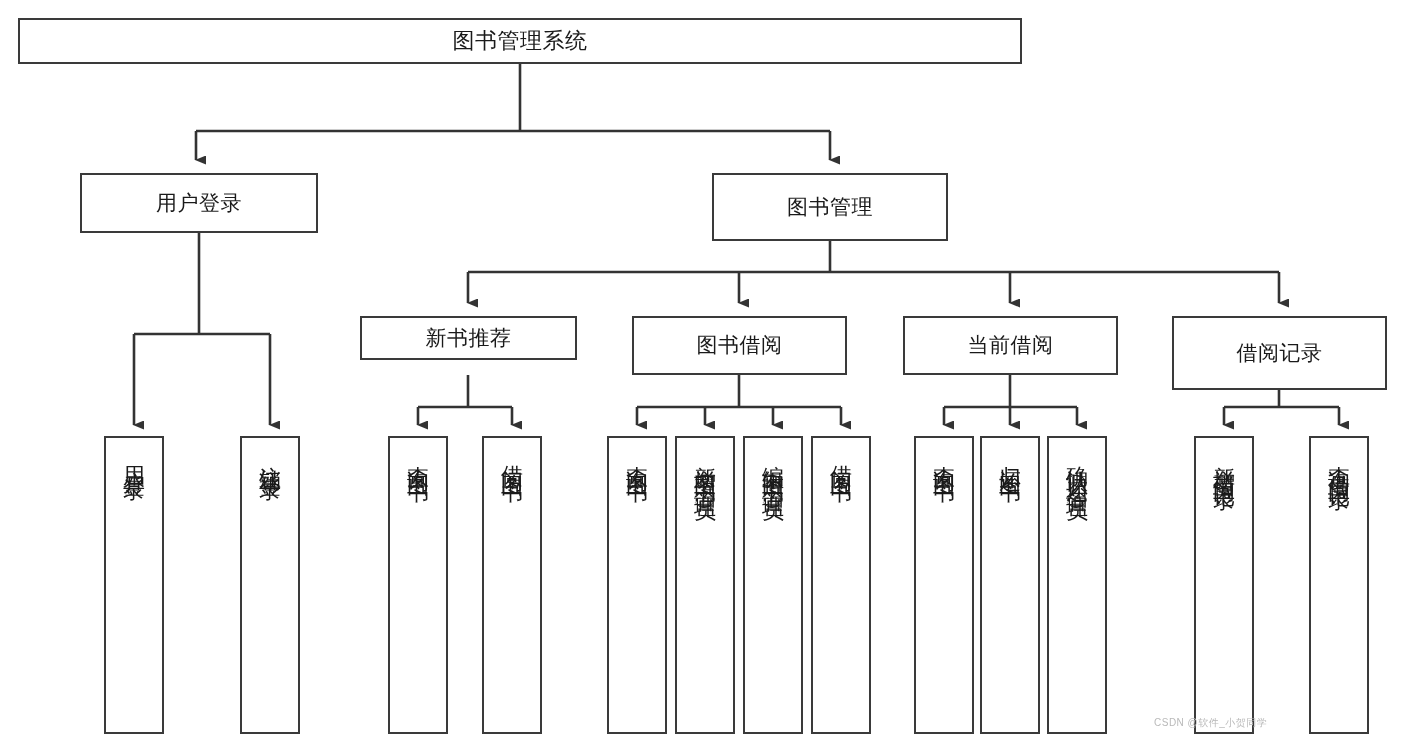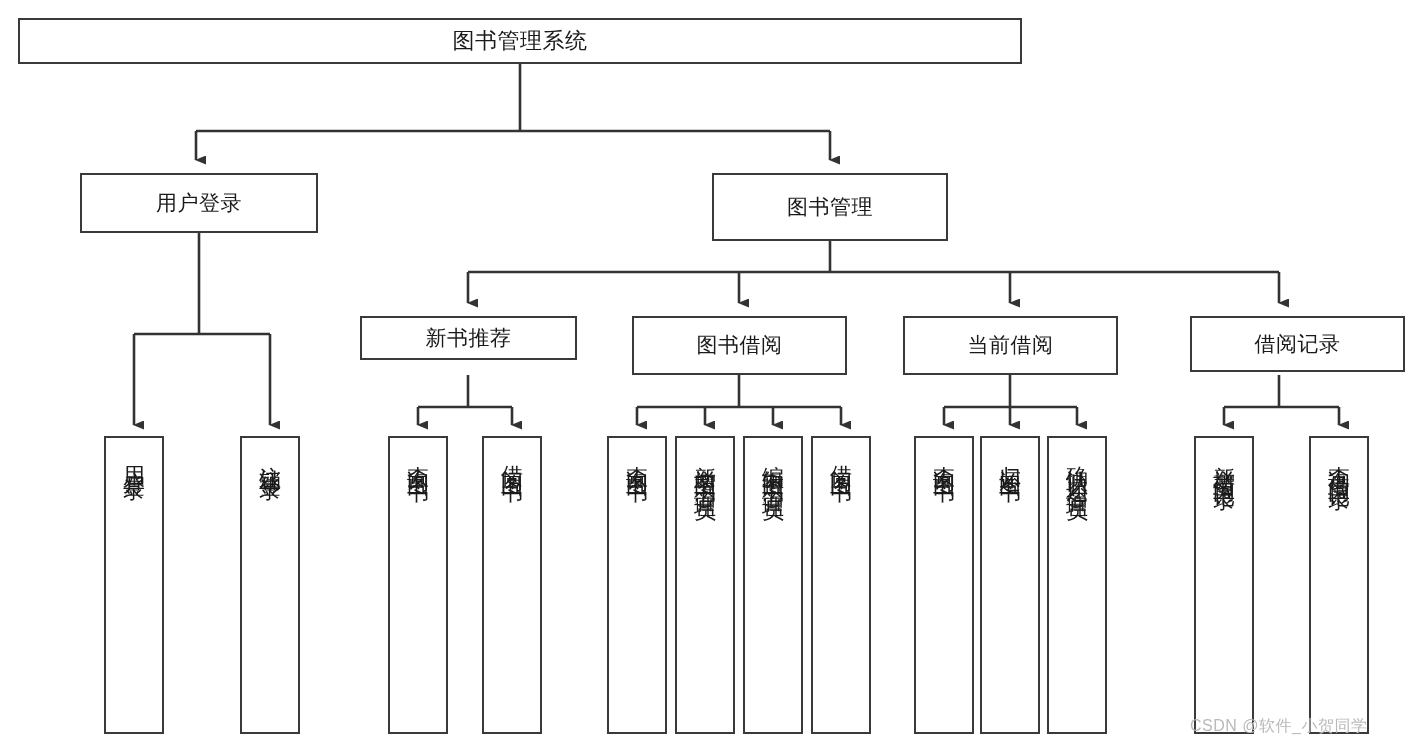--- a/index.html
+++ b/index.html
@@ -59,23 +59,23 @@
   .node.v .node-label {
     writing-mode: vertical-rl;
     text-orientation: upright;
     font-size: 22px;
     line-height: 1.0;
     letter-spacing: 5px;
     white-space: nowrap;
   }
   .watermark {
     position: absolute;
-    left: 1190px;
+    left: 1154px;
     top: 716px;
-    font-size: 16px;
+    font-size: 10px;
     color: #b9b9b9;
     letter-spacing: 0.5px;
     white-space: nowrap;
     z-index: 3;
   }
 </style>
 </head>
 <body>
 
 <div id="canvas">
@@ -143,21 +143,21 @@
 
   <div class="node h" style="left:360px; top:316px; width:217px; height:44px;">
     <span class="node-label">新书推荐</span>
   </div>
   <div class="node h" style="left:903px; top:316px; width:215px; height:59px;">
     <span class="node-label">当前借阅</span>
   </div>
   <div class="node h" style="left:632px; top:316px; width:215px; height:59px;">
     <span class="node-label">图书借阅</span>
   </div>
-  <div class="node h" style="left:1172px; top:316px; width:215px; height:56px;margin-left:18px;">
+  <div class="node h" style="left:1172px; top:316px; width:215px; height:74px;">
     <span class="node-label">借阅记录</span>
   </div>
 
   <div class="node v" style="left:104px; top:436px; width:60px; height:298px;">
     <span class="node-label">用户登录</span>
   </div>
   <div class="node v" style="left:240px; top:436px; width:60px; height:298px;">
     <span class="node-label">注销登录</span>
   </div>
 

